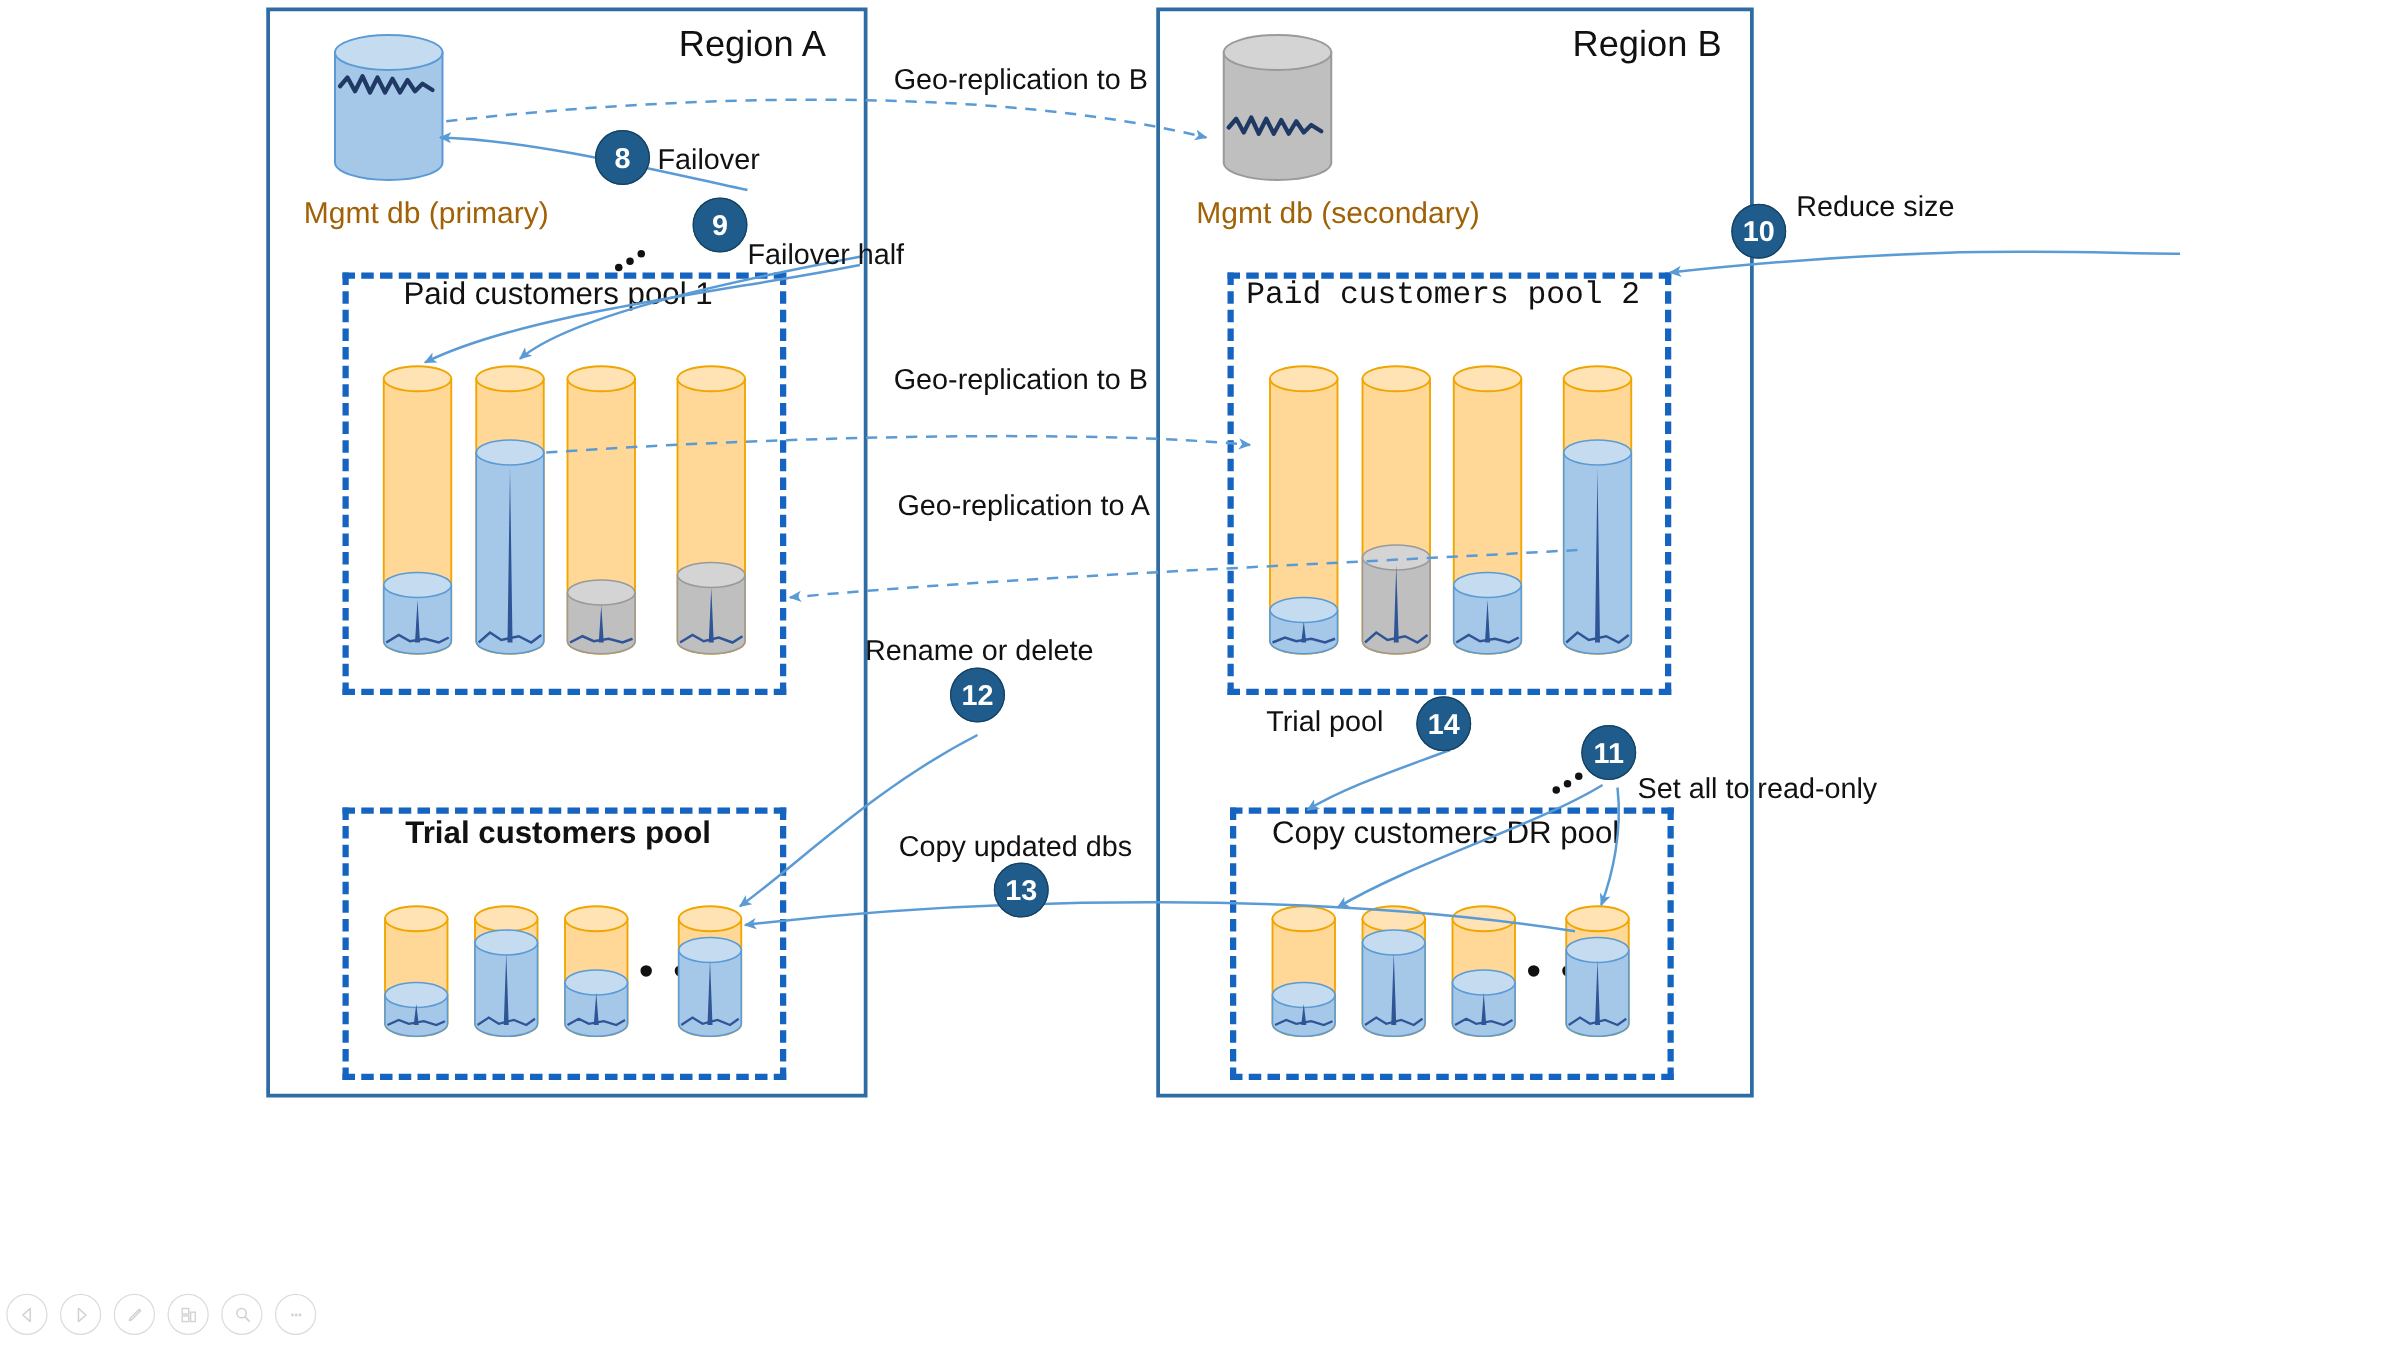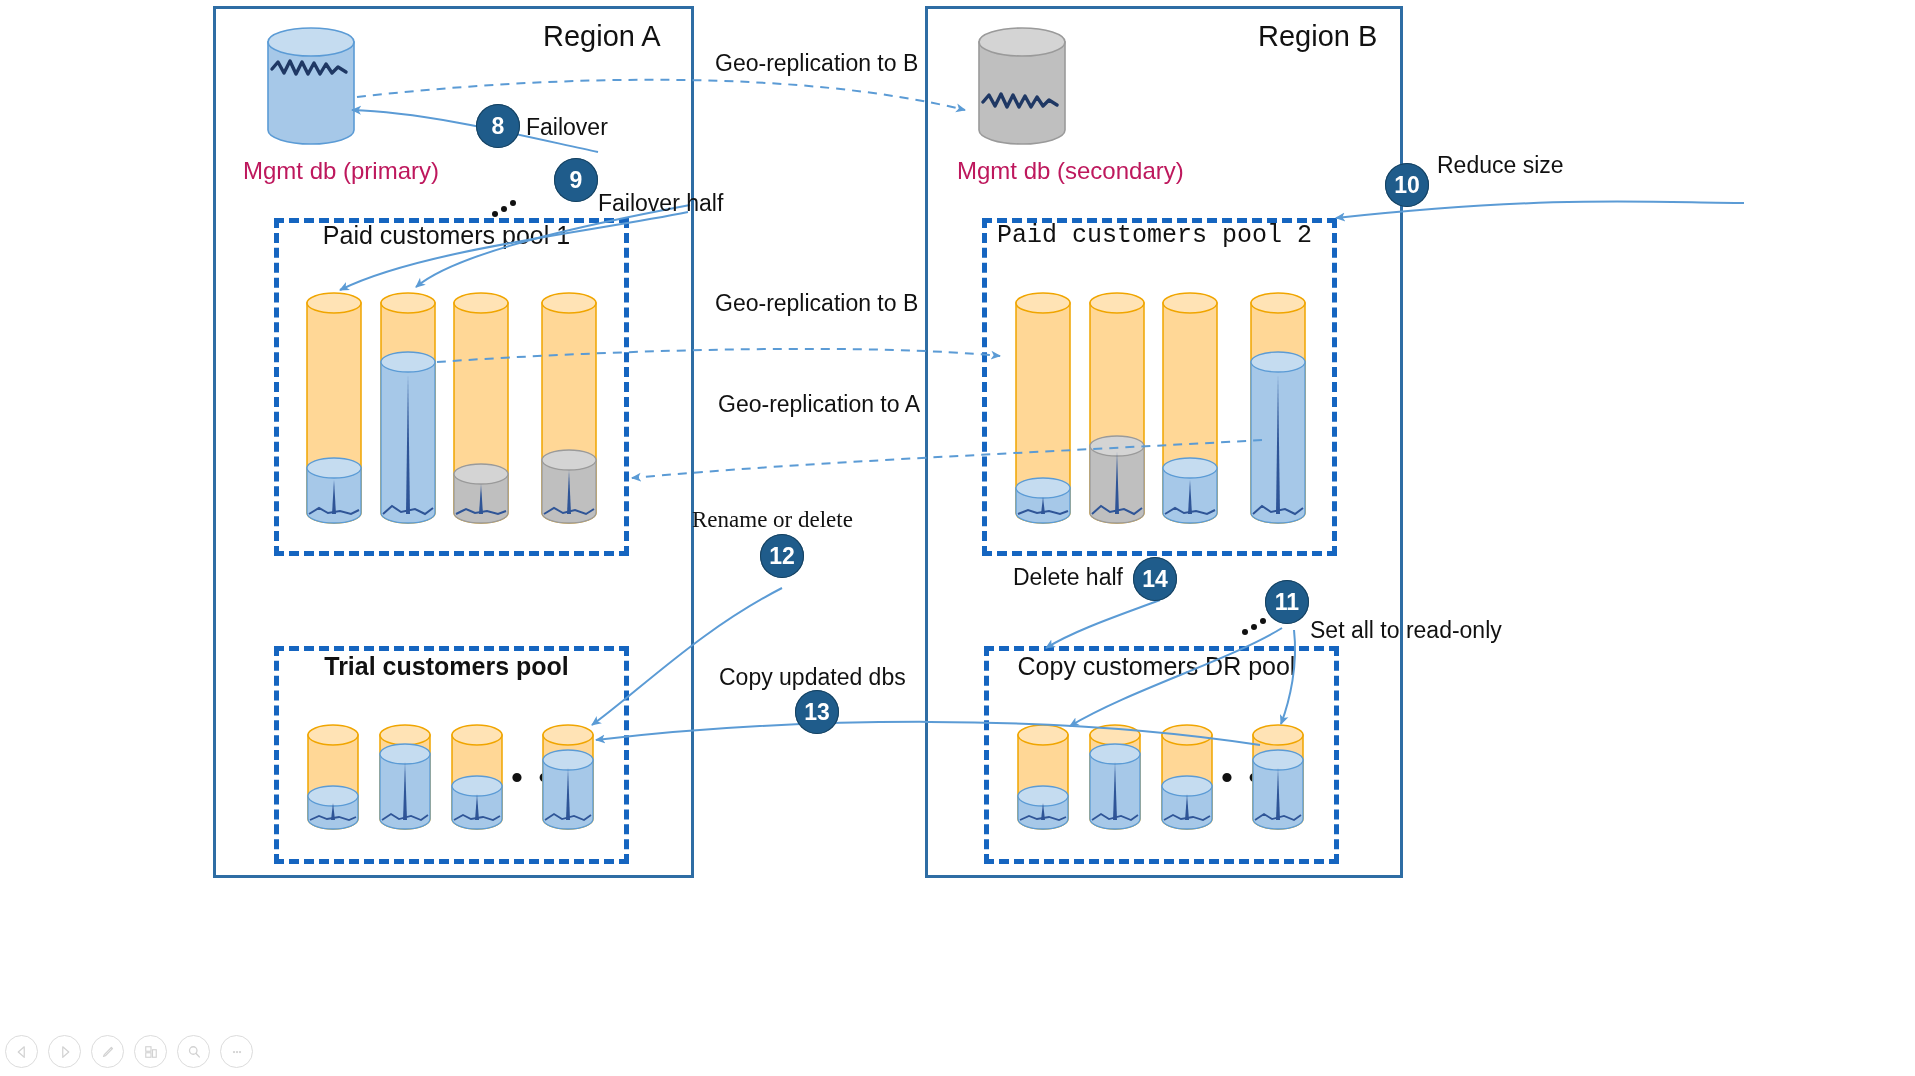--- a/index.html
+++ b/index.html
@@ -4,21 +4,21 @@
 <style>
   html,body{margin:0;padding:0;background:#ffffff;}
   body{width:1915px;height:1076px;position:relative;overflow:hidden;
        font-family:"Liberation Sans", sans-serif;color:#111;}
   .stage{position:absolute;left:0;top:0;width:1915px;height:1076px;}
   svg.layer{position:absolute;left:0;top:0;width:1915px;height:1076px;overflow:visible;}
   .region-box{position:absolute;border:3px solid #2E6DA4;background:transparent;}
   .region-title{position:absolute;font-size:29px;color:#111;white-space:nowrap;}
   .pool-box{position:absolute;border:5px dashed #1565C0;background:transparent;}
   .pool-title{position:absolute;font-size:25px;color:#111;white-space:nowrap;text-align:center;}
-  .cap-label{position:absolute;font-size:24px;color:#be185d;white-space:nowrap;}
+  .cap-label{position:absolute;font-size:24px;color:#a16207;white-space:nowrap;}
   .edge-label{position:absolute;font-size:23px;color:#111;white-space:nowrap;}
   .badge{position:absolute;width:44px;height:44px;border-radius:50%;
          background:#1F5C8B;color:#fff;font-size:23px;font-weight:bold;
          display:flex;align-items:center;justify-content:center;
          box-shadow:0 0 0 1px #16415f inset;}
   .cyl{position:absolute;}
   .ellipsis{position:absolute;font-size:34px;letter-spacing:3px;color:#111;line-height:1;}
   .dots-diag{position:absolute;width:34px;height:26px;}
   .dots-diag i{position:absolute;width:6px;height:6px;border-radius:50%;background:#111;}
   .toolbar{position:absolute;display:flex;gap:10px;align-items:center;}
@@ -301,27 +301,27 @@
   <div class="badge" style="left:554px;top:158px;">9</div>
   <div class="edge-label" style="left:598px;top:190px;">Failover half</div>
 
   <div class="badge" style="left:1385px;top:163px;">10</div>
   <div class="edge-label" style="left:1437px;top:152px;">Reduce size</div>
 
   <div class="badge" style="left:1265px;top:580px;">11</div>
   <div class="edge-label" style="left:1310px;top:617px;">Set all to read-only</div>
 
   <div class="badge" style="left:760px;top:534px;">12</div>
-  <div class="edge-label" style="left:692px;top:507px;font-family:Liberation Serif, serif;">Rename or delete</div>
+  <div class="edge-label" style="left:692px;top:507px;">Rename or delete</div>
 
   <div class="badge" style="left:795px;top:690px;text-align:right;">13</div>
   <div class="edge-label" style="left:719px;top:664px;text-align:right;">Copy updated dbs</div>
 
   <div class="badge" style="left:1133px;top:557px;">14</div>
-  <div class="edge-label" style="left:1013px;top:564px;">Delete half</div>
+  <div class="edge-label" style="left:1013px;top:564px;">Trial pool</div>
 
   <div class="toolbar" style="left:5px;top:1035px;">
     <div class="tbtn" title="Previous">
       <svg viewBox="0 0 24 24" width="18" height="18">
         <path d="M15,5 L7,12 L15,19 Z" fill="none" stroke="#d2d2d2" stroke-width="1.6" stroke-linejoin="round"></path>
       </svg>
     </div>
     <div class="tbtn" title="Next">
       <svg viewBox="0 0 24 24" width="18" height="18">
         <path d="M9,5 L17,12 L9,19 Z" fill="none" stroke="#d2d2d2" stroke-width="1.6" stroke-linejoin="round"></path>

